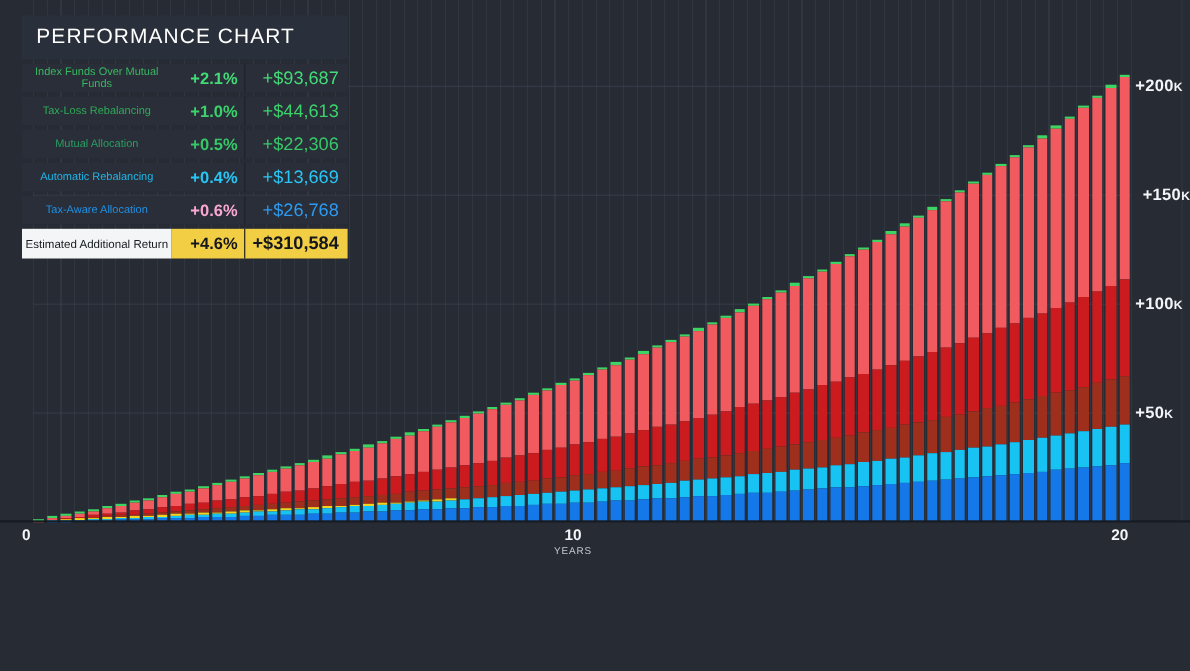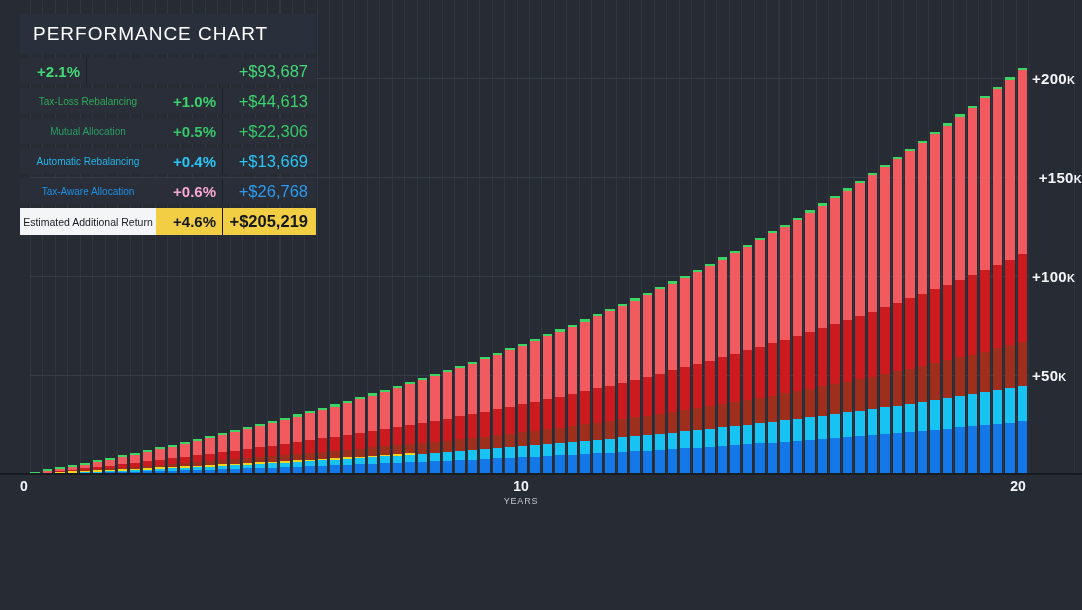--- a/index.html
+++ b/index.html
@@ -760,20 +760,21 @@
     <div id="xticks">
         <div class="xtick" style="left: 24px;">0</div>
         <div class="xtick" style="left: 521px;">10<span class="sub">YEARS</span></div>
         <div class="xtick" style="left: 1018px;">20</div>
       </div>
 
     <div class="legend">
       <div class="legend-title">PERFORMANCE CHART</div>
       <div id="legend-rows">
           <div class="lrow">
+            <div class="cell cell-label" style="color: rgb(56, 184, 98);">Index Funds Over Mutual Funds</div>
             <div class="cell cell-pct" style="color: rgb(67, 218, 119);">+2.1%</div>
             <div class="cell cell-amt" style="color: rgb(67, 218, 119);">+$93,687</div>
           </div>
           <div class="lrow">
             <div class="cell cell-label" style="color: rgb(47, 171, 87);">Tax-Loss Rebalancing</div>
             <div class="cell cell-pct" style="color: rgb(59, 210, 108);">+1.0%</div>
             <div class="cell cell-amt" style="color: rgb(59, 210, 108);">+$44,613</div>
           </div>
           <div class="lrow">
             <div class="cell cell-label" style="color: rgb(42, 159, 99);">Mutual Allocation</div>
@@ -786,20 +787,20 @@
             <div class="cell cell-amt" style="color: rgb(41, 197, 245);">+$13,669</div>
           </div>
           <div class="lrow">
             <div class="cell cell-label" style="color: rgb(32, 144, 228);">Tax-Aware Allocation</div>
             <div class="cell cell-pct" style="color: #f9a8d4;">+0.6%</div>
             <div class="cell cell-amt" style="color: rgb(44, 154, 240);">+$26,768</div>
           </div>
           <div class="lrow total">
             <div class="cell cell-label">Estimated Additional Return</div>
             <div class="cell cell-pct">+4.6%</div>
-            <div class="cell cell-amt">+$205,219</div>
+            <div class="cell cell-amt">+$310,584</div>
           </div>
         </div>
     </div>
   </div>
 
 
 </div>
 
 </body></html>

